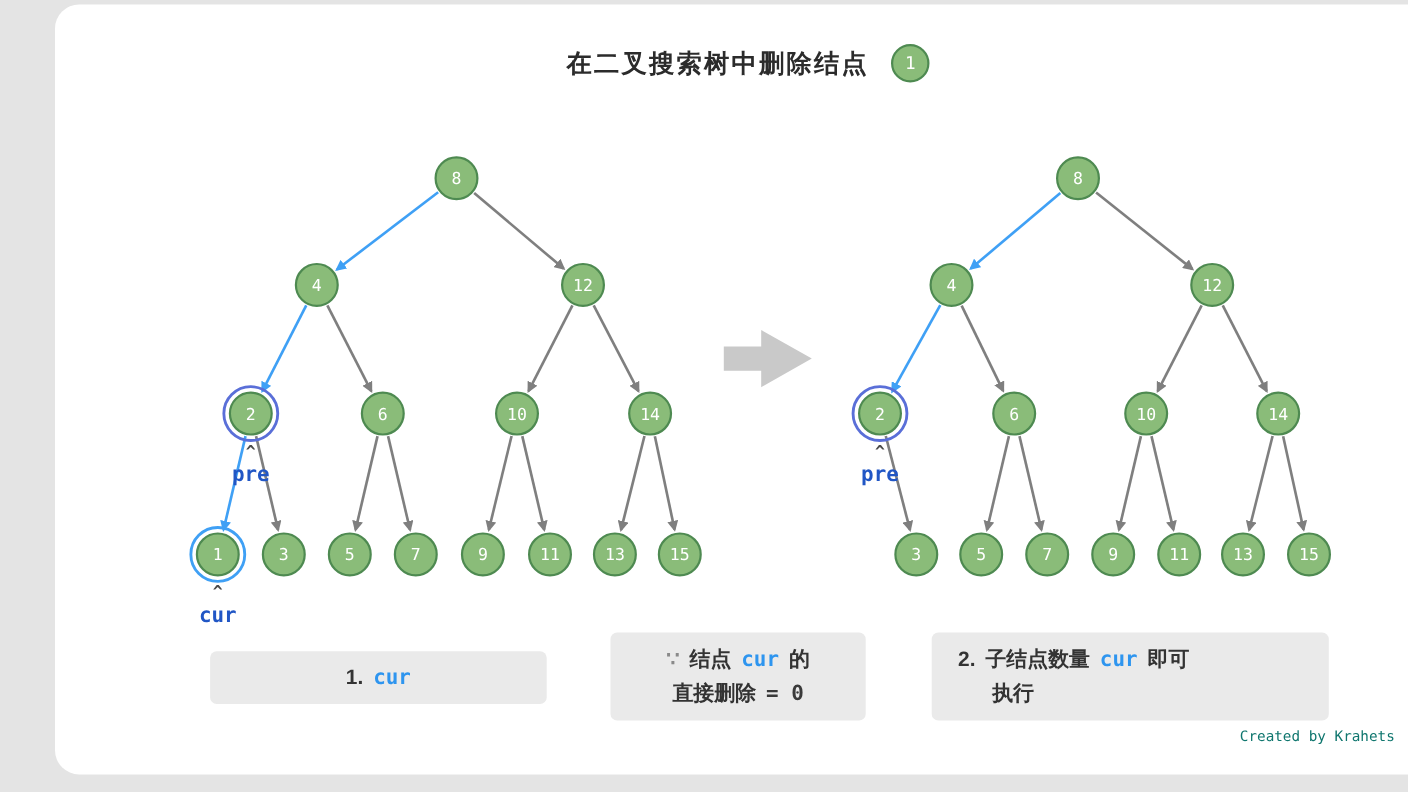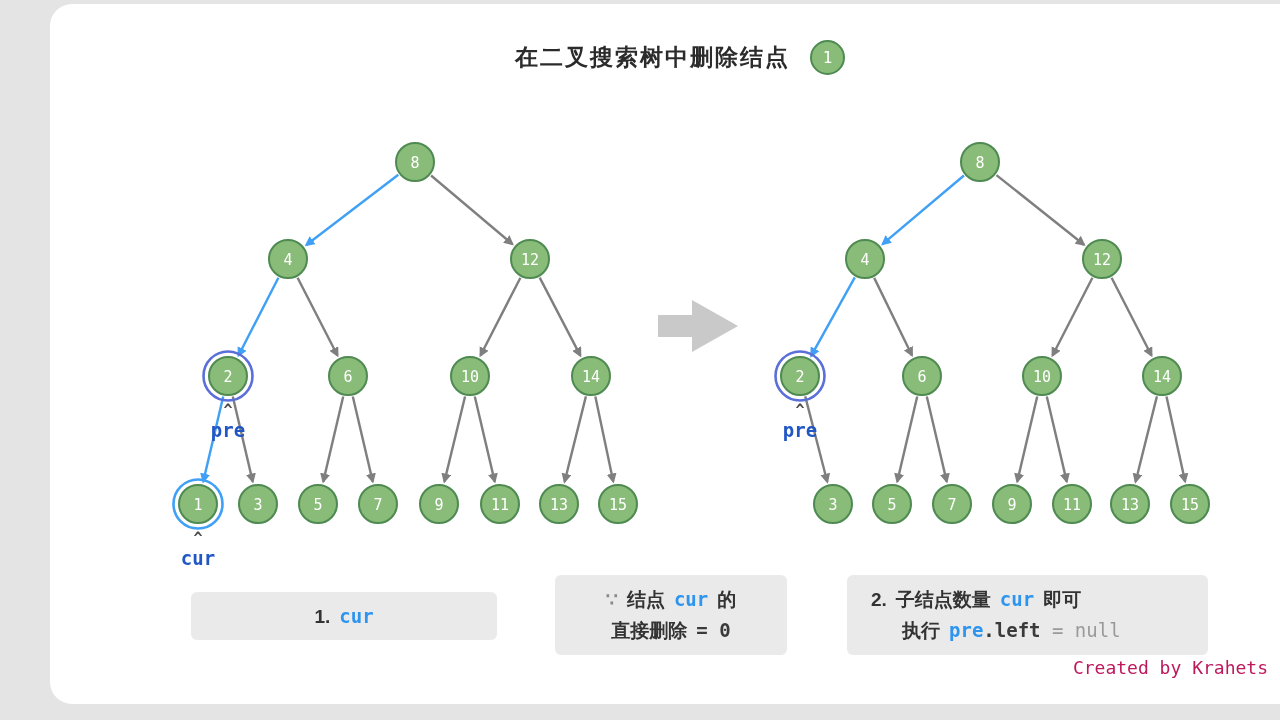--- a/index.html
+++ b/index.html
@@ -64,21 +64,21 @@
     color:var(--code-gray); font-family:"DejaVu Sans Mono", monospace; font-weight:normal;
   }
   .sym-gray { color:#8a8a8a; }
   .codegroup { display:inline; }
   .caption1 { left:141px; top:588px; width:306px; height:48px; }
   .caption2 { left:505px; top:571px; width:232px; height:80px; }
   .caption3 { left:797px; top:571px; width:361px; height:80px; padding-left:24px; }
   .indent2 { margin-left:31px; }
   .footer {
     position:absolute; right:42px; bottom:26px;
-    color:#be185d; font-family:"DejaVu Sans Mono", monospace; font-size:18px;
+    color:#0f766e; font-family:"DejaVu Sans Mono", monospace; font-size:13px;
   }
 </style>
 </head>
 <body>
 
 <div class="card">
 
   <div class="title-row">
     <h1 class="title">在二叉搜索树中删除结点</h1>
     <div class="badge">1</div>
@@ -276,19 +276,18 @@
 
   <div class="caption caption3">
     <div class="cap-line">
       <span>2.</span>
       <span>子结点数量</span>
       <span class="code-blue">cur</span>
       <span>即可</span>
     </div>
     <div class="cap-line indent2">
       <span>执行</span>
-      <span class="codegroup"><span class="code-blue">pre</span><span class="code-dark">.left</span><span class="code-gray"> = null</span></span>
     </div>
   </div>
 
   <div class="footer">Created by Krahets</div>
 
 </div>
 
 </body></html>

